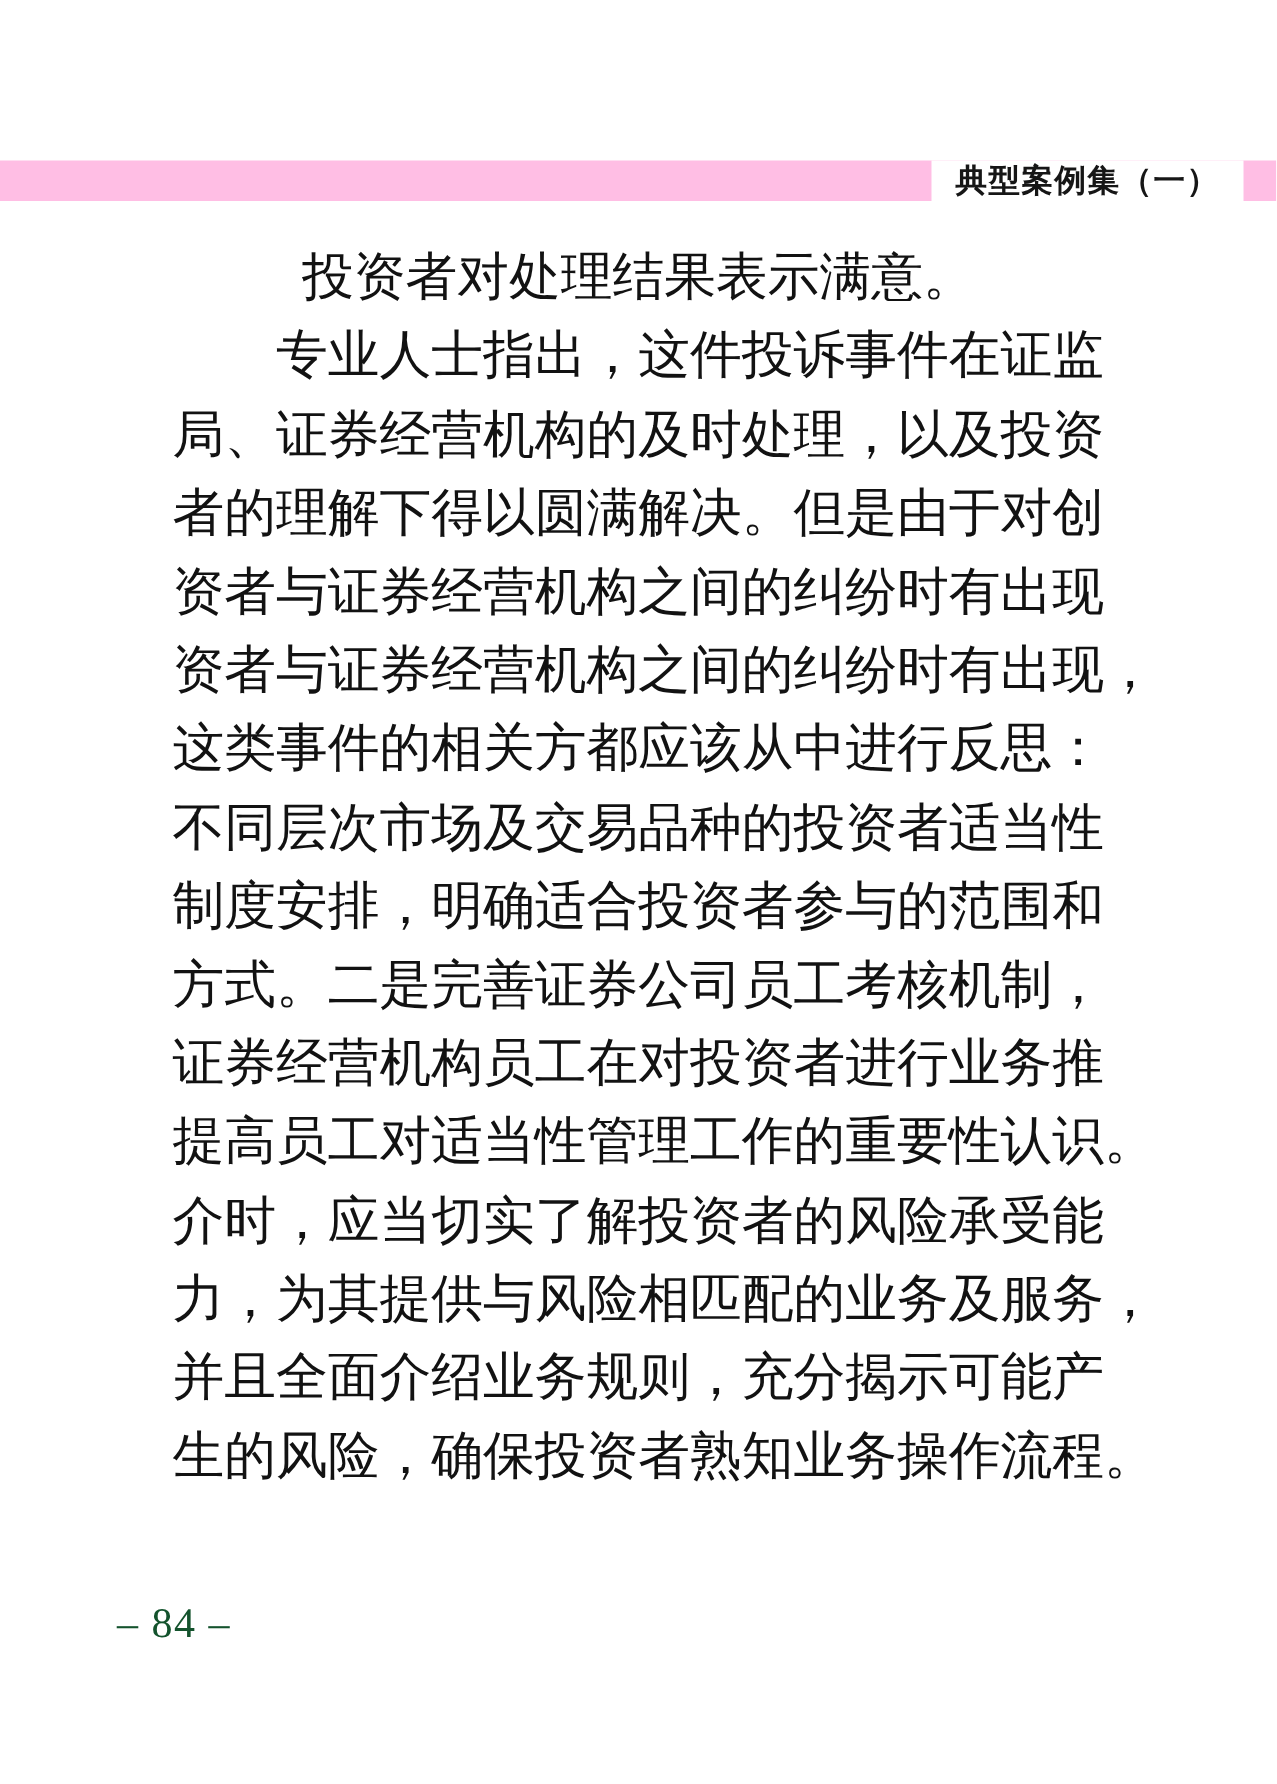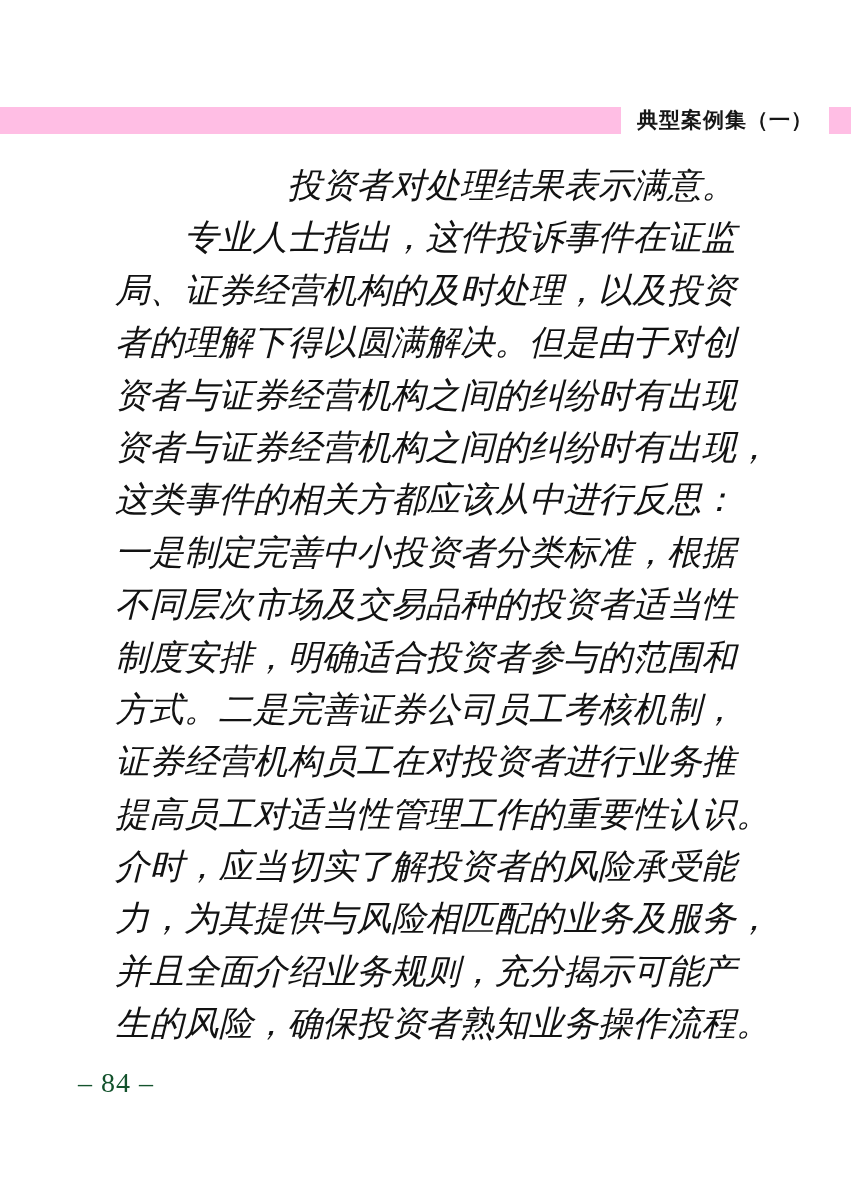--- a/index.html
+++ b/index.html
@@ -43,22 +43,21 @@
     top: 159px;
     left: 115px;
     width: 621px;
     color: #121212;
     font-size: 34.5px;
   }
   .line {
     height: 52.4px;
     line-height: 52.4px;
     white-space: nowrap;
-    text-align: right;
-    font-style: italic;
+    text-align: center;
   }
   .line.indent {
     text-indent: 69px;
   }
   .page-number {
     position: absolute;
     left: 78px;
     top: 1066px;
     font-size: 28px;
     line-height: 34px;
@@ -77,21 +76,20 @@
   </div>
 
   <div class="body-text">
       <div class="line">投资者对处理结果表示满意。</div>
       <div class="line indent">专业人士指出，这件投诉事件在证监</div>
       <div class="line">局、证券经营机构的及时处理，以及投资</div>
       <div class="line">者的理解下得以圆满解决。但是由于对创</div>
       <div class="line">资者与证券经营机构之间的纠纷时有出现</div>
       <div class="line">资者与证券经营机构之间的纠纷时有出现，</div>
       <div class="line">这类事件的相关方都应该从中进行反思：</div>
-      <div class="line">一是制定完善中小投资者分类标准，根据</div>
       <div class="line">不同层次市场及交易品种的投资者适当性</div>
       <div class="line">制度安排，明确适合投资者参与的范围和</div>
       <div class="line">方式。二是完善证券公司员工考核机制，</div>
       <div class="line">证券经营机构员工在对投资者进行业务推</div>
       <div class="line">提高员工对适当性管理工作的重要性认识。</div>
       <div class="line">介时，应当切实了解投资者的风险承受能</div>
       <div class="line">力，为其提供与风险相匹配的业务及服务，</div>
       <div class="line">并且全面介绍业务规则，充分揭示可能产</div>
       <div class="line">生的风险，确保投资者熟知业务操作流程。</div>
     </div>

